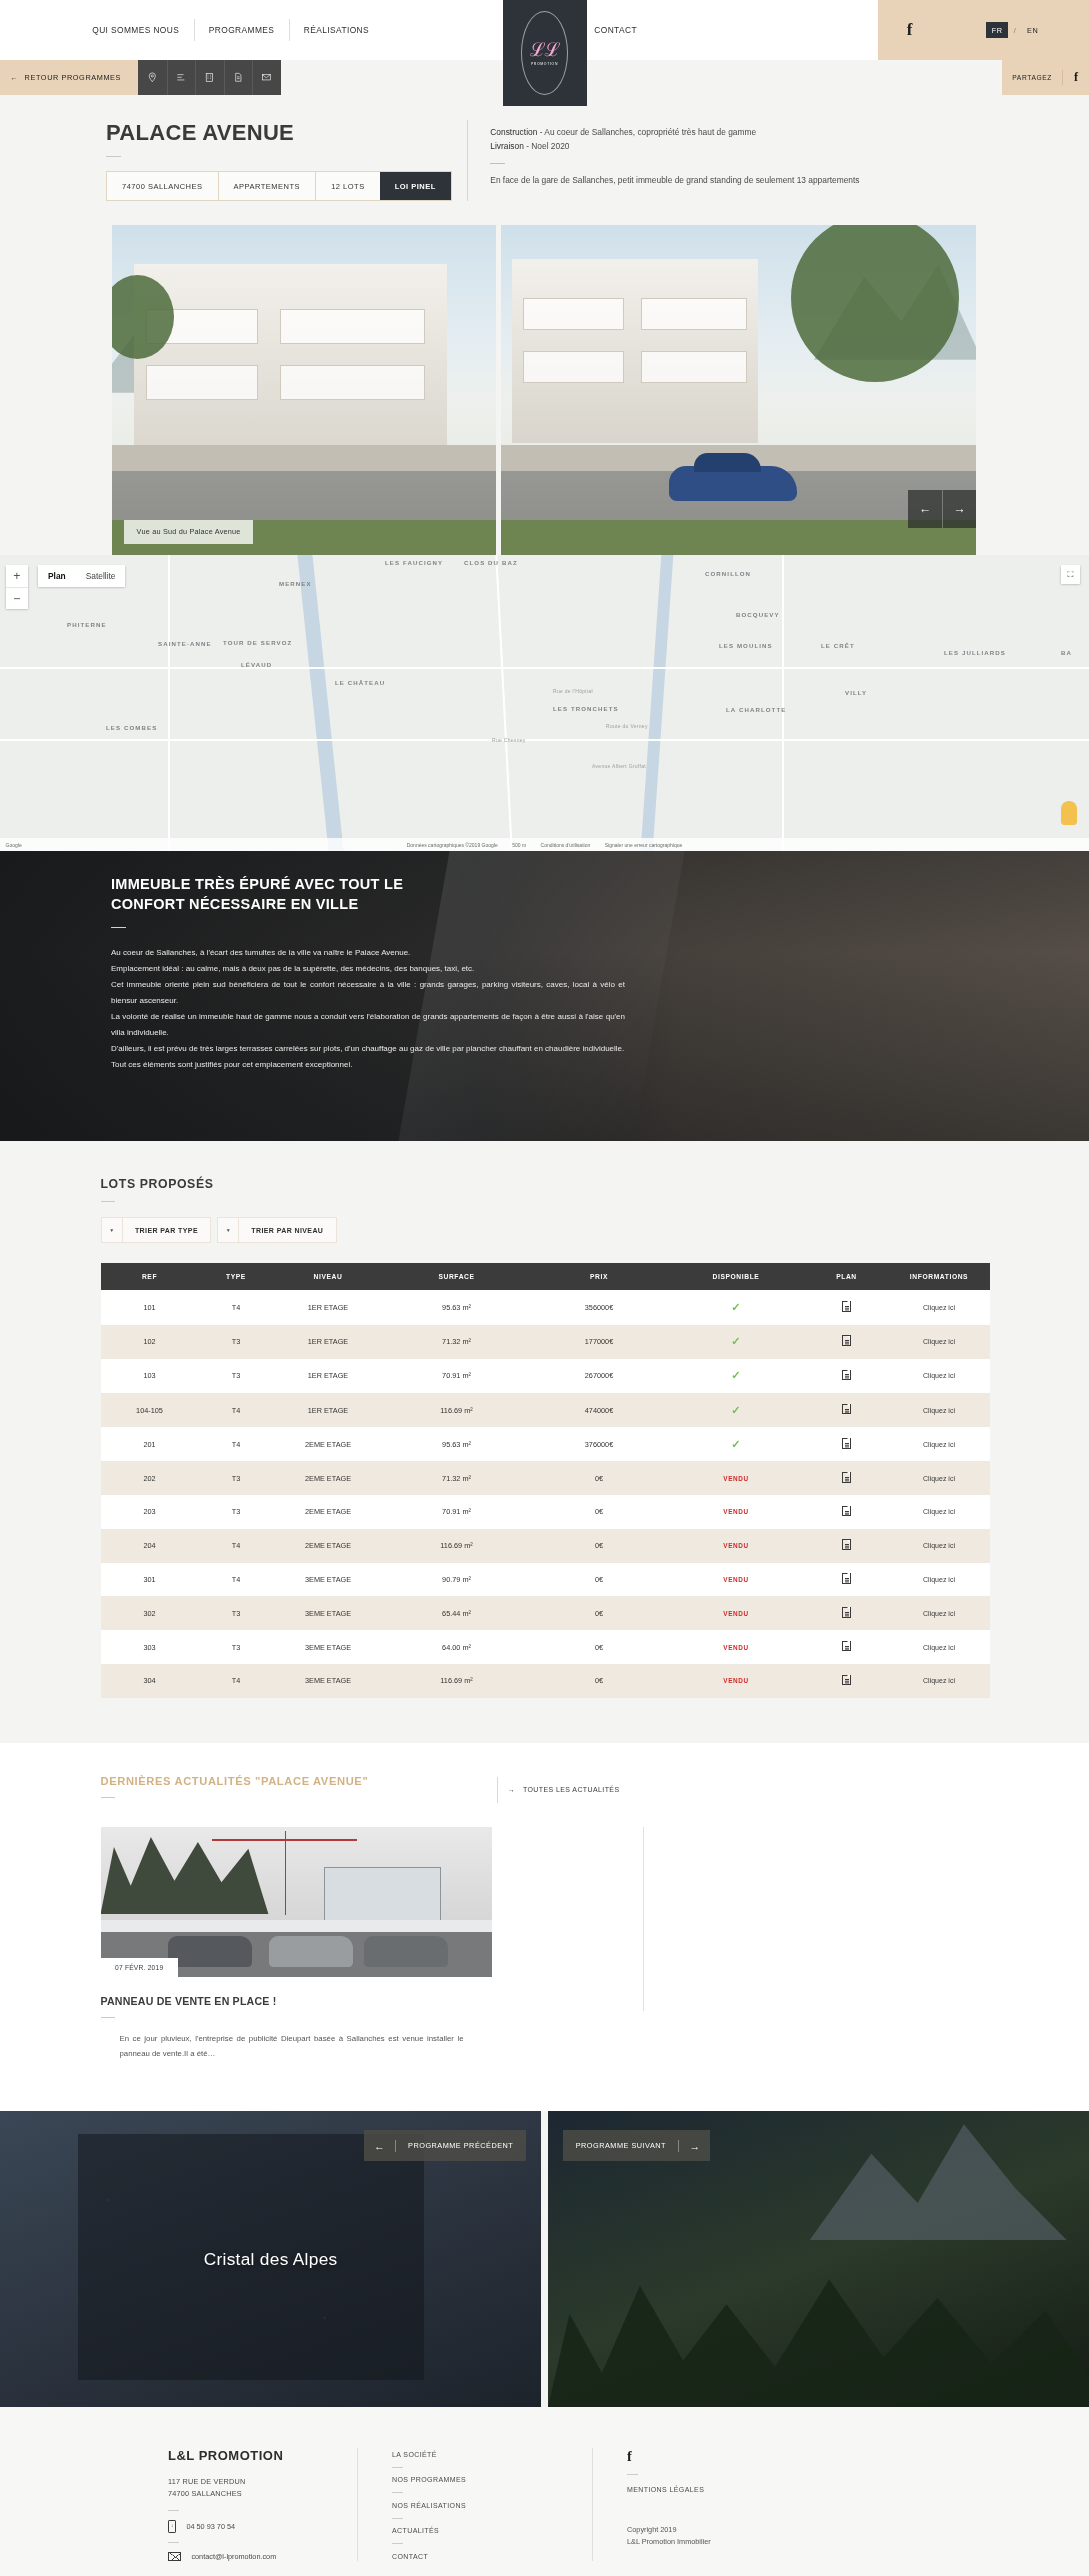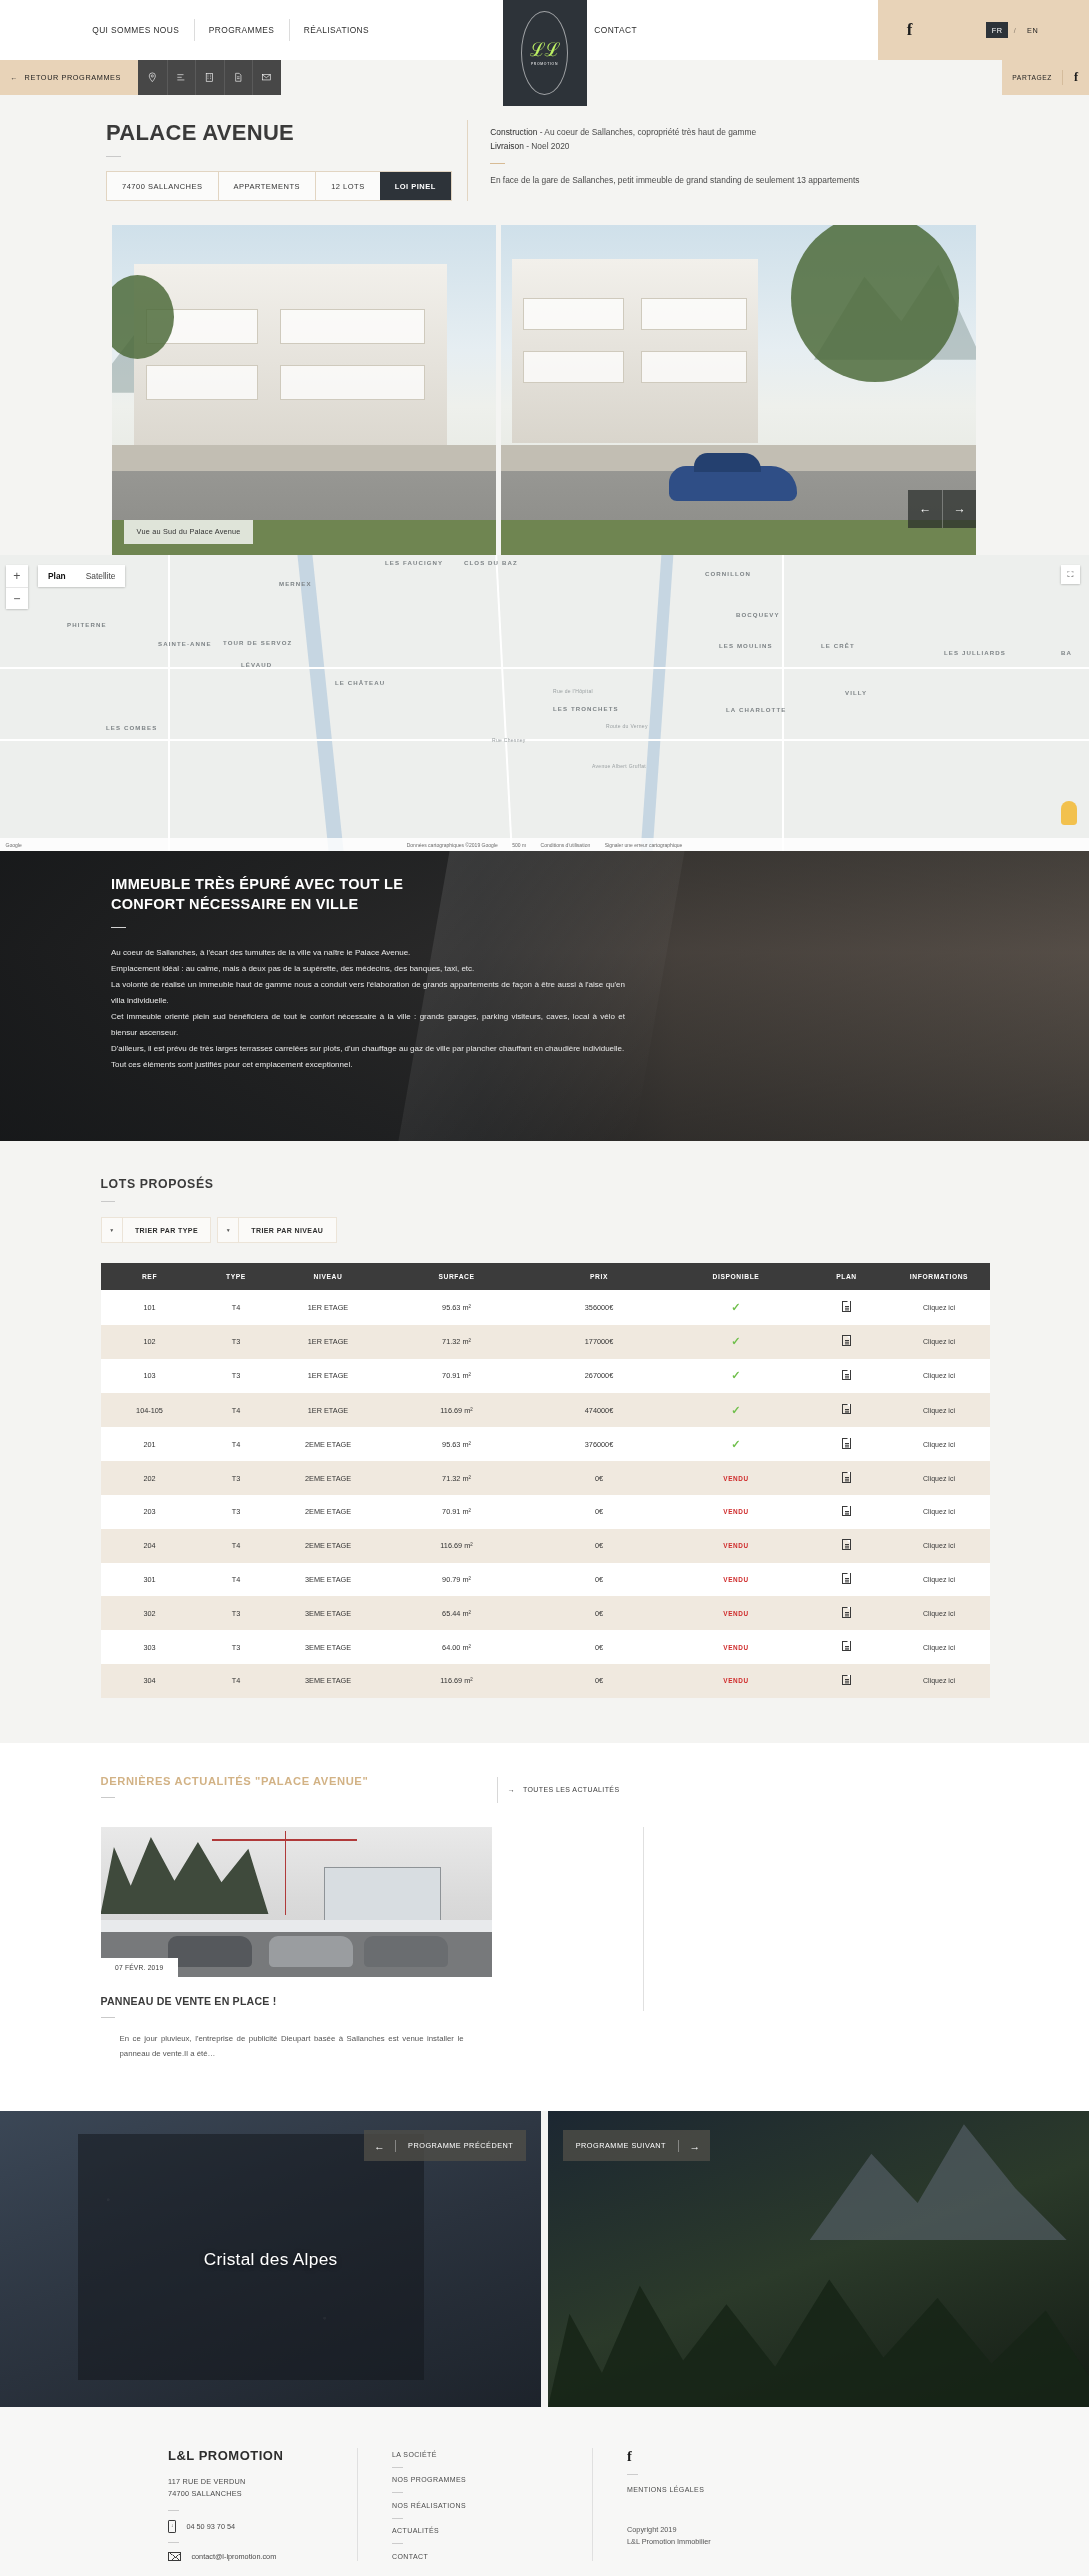--- a/index.html
+++ b/index.html
@@ -23,21 +23,21 @@
   }
   .nav-sep{width:0.6px;height:22.3px;background:#dcdcdc;}
   .logo-box{
     position:absolute;left:50%;transform:translateX(-50%);top:0;
     width:84px;height:106px;background:#2d3339;display:flex;align-items:center;justify-content:center;z-index:20;
   }
   .logo-oval{
     width:47px;height:84px;border:0.6px solid rgba(255,255,255,.55);border-radius:50%;
     display:flex;flex-direction:column;align-items:center;justify-content:center;gap:2.2px;
   }
-  .logo-mark{font-size:19px;color:#bef264;letter-spacing:-1.1px;line-height:1;font-family:"Liberation Serif",serif;}
+  .logo-mark{font-size:19px;color:#f9a8d4;letter-spacing:-1.1px;line-height:1;font-family:"Liberation Serif",serif;}
   .logo-sub{font-size:3.4px;letter-spacing:0.7px;color:#fff;}
   .topbar-tools{display:flex;align-items:stretch;width:211px;background:#e8d3b8;}
   .fb-cell{width:63px;display:flex;align-items:center;justify-content:center;}
   .fb-glyph{font-family:"Liberation Serif",serif;font-weight:bold;font-size:17px;color:#1d1d1d;}
   .lang-cell{flex:1;display:flex;align-items:center;justify-content:center;gap:5.6px;}
   .lang{font-size:7.3px;letter-spacing:0.6px;padding:3.9px 5.6px;color:#1d1d1d;}
   .lang.active{background:#2d3339;color:#fff;}
   .lang-slash{font-size:7.3px;color:#8d8070;}
 
   
@@ -432,22 +432,22 @@
   </div>
 
   <div class="feature">
     <div class="feature-bg"></div>
     <div class="feature-ray"></div>
     <div class="feature-inner">
       <h2 class="feature-title">IMMEUBLE TRÈS ÉPURÉ AVEC TOUT LE CONFORT NÉCESSAIRE EN VILLE</h2>
       <div class="rule-w"></div>
       <p class="feature-p">Au coeur de Sallanches, à l'écart des tumultes de la ville va naître le Palace Avenue.</p>
       <p class="feature-p">Emplacement idéal : au calme, mais à deux pas de la supérette, des médecins, des banques, taxi, etc.</p>
+      <p class="feature-p">Cet immeuble orienté plein sud bénéficiera de tout le confort nécessaire à la ville : grands garages, parking visiteurs, caves, local à vélo et biensur ascenseur.</p>
       <p class="feature-p">La volonté de réalisé un immeuble haut de gamme nous a conduit vers l'élaboration de grands appartements de façon à être aussi à l'aise qu'en villa individuelle.</p>
-      <p class="feature-p">Cet immeuble orienté plein sud bénéficiera de tout le confort nécessaire à la ville : grands garages, parking visiteurs, caves, local à vélo et biensur ascenseur.</p>
       <p class="feature-p">D'ailleurs, il est prévu de très larges terrasses carrelées sur plots, d'un chauffage au gaz de ville par plancher chauffant en chaudière individuelle.</p>
       <p class="feature-p">Tout ces éléments sont justifiés pour cet emplacement exceptionnel.</p>
     </div>
   </div>
 
   <div class="lots">
     <div class="lots-inner">
       <h2 class="sec-title">LOTS PROPOSÉS</h2>
       <div class="rule"></div>
       <div class="sorters">

